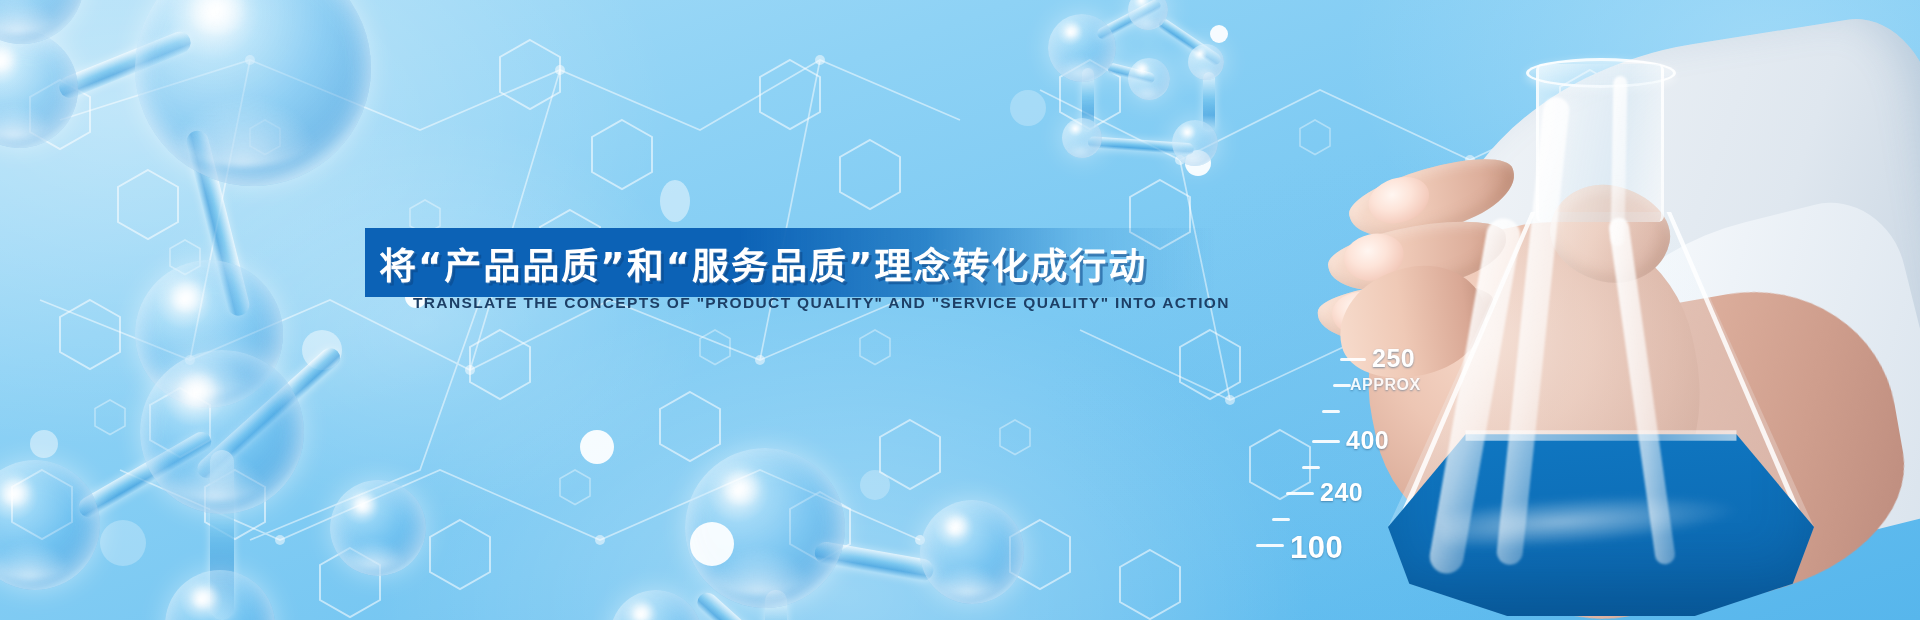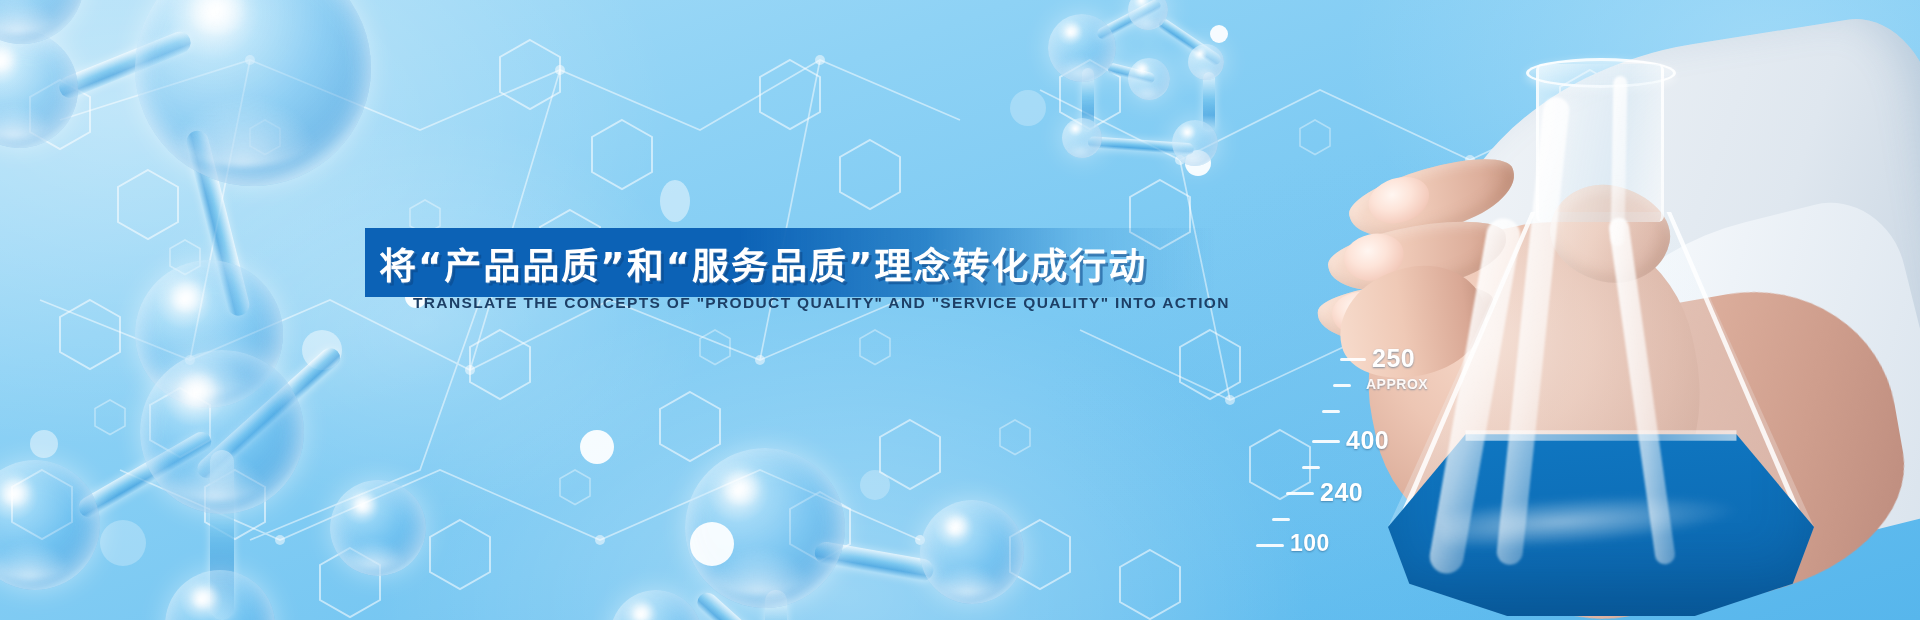--- a/index.html
+++ b/index.html
@@ -378,24 +378,24 @@
       <div class="tick" style="left:120px;top:322px;width:26px;"></div>
       <div class="tick" style="left:113px;top:348px;width:18px;"></div>
       <div class="tick" style="left:102px;top:374px;width:18px;"></div>
       <div class="tick" style="left:92px;top:404px;width:28px;"></div>
       <div class="tick" style="left:82px;top:430px;width:18px;"></div>
       <div class="tick" style="left:66px;top:456px;width:28px;"></div>
       <div class="tick" style="left:52px;top:482px;width:18px;"></div>
       <div class="tick" style="left:36px;top:508px;width:28px;"></div>
 
       <div class="scale" style="left:152px;top:308px;font-size:25px;">250</div>
-      <div class="scale" style="left:146px;top:340px;font-size:14px;opacity:.9;">APPROX</div>
+      <div class="scale" style="left:130px;top:340px;font-size:16px;opacity:.9;">APPROX</div>
       <div class="scale" style="left:126px;top:390px;font-size:25px;">400</div>
       <div class="scale" style="left:100px;top:442px;font-size:25px;">240</div>
-      <div class="scale" style="left:70px;top:494px;font-size:23px;">100</div>
+      <div class="scale" style="left:70px;top:494px;font-size:31px;">100</div>
     </div>
   </div>
 
   <div class="headline-wrap">
     <div class="headline-bar"></div>
     <div class="headline">将“产品品质”和“服务品质”理念转化成行动</div>
   </div>
 
   <div class="subtitle">TRANSLATE THE CONCEPTS OF "PRODUCT QUALITY" AND "SERVICE QUALITY" INTO ACTION</div>
 

